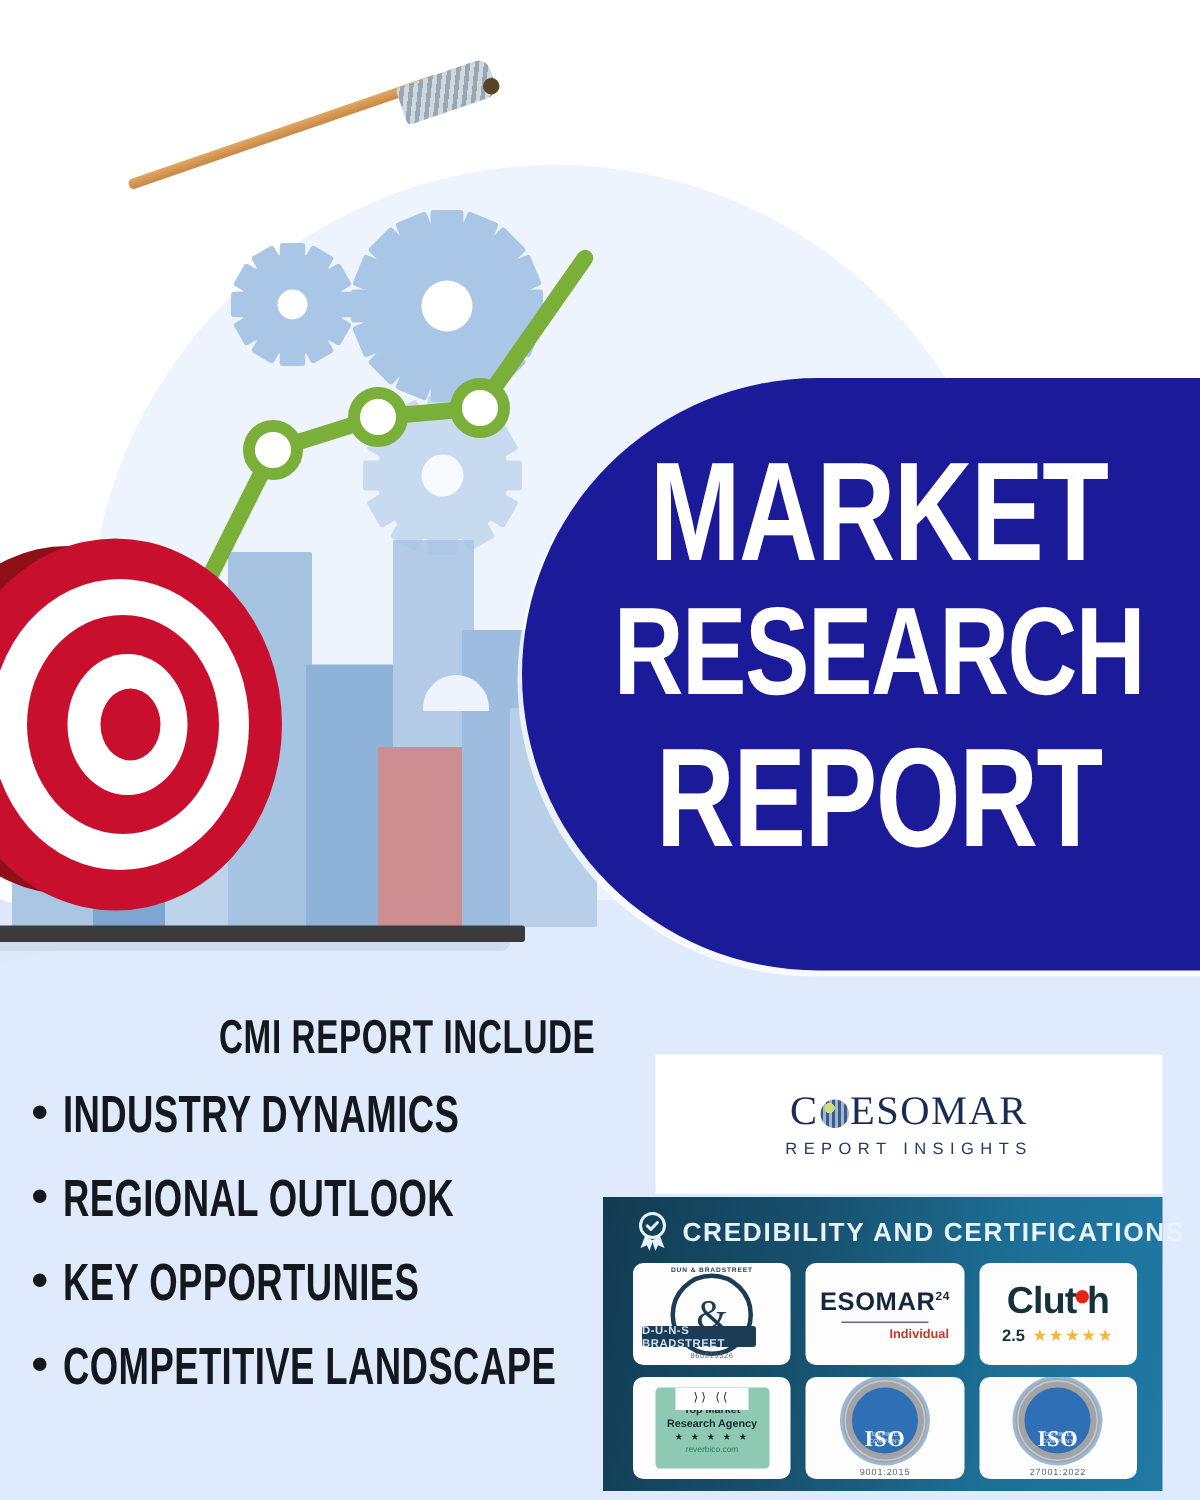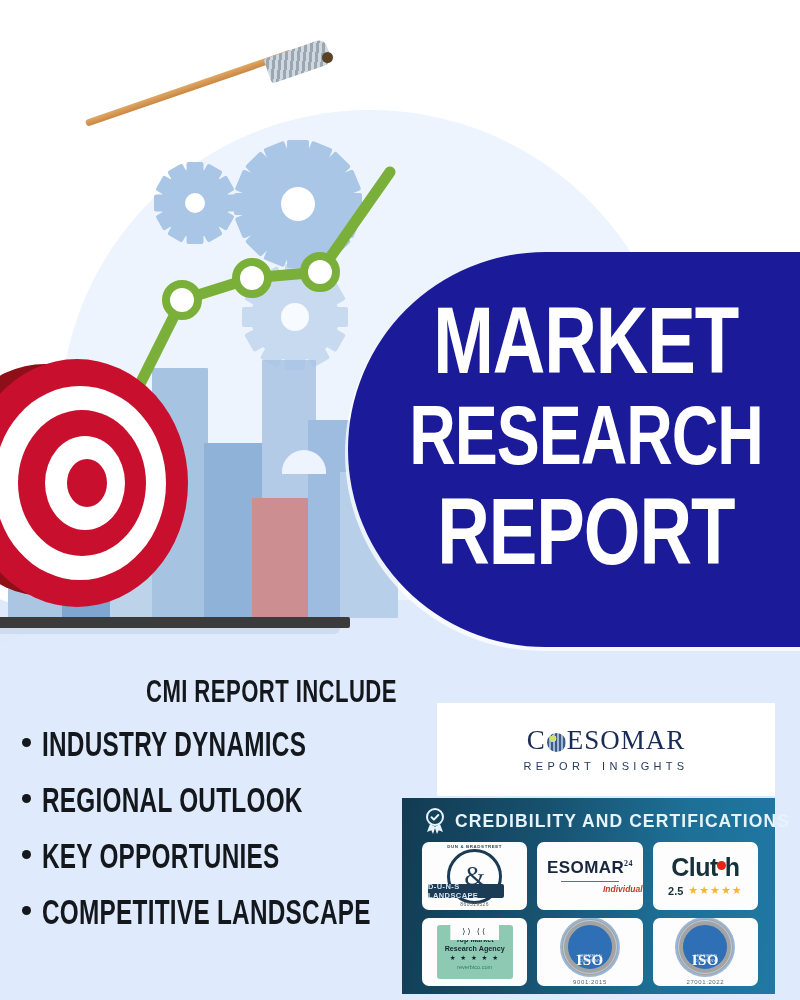--- a/index.html
+++ b/index.html
@@ -205,23 +205,23 @@
   }
   .duns-band{
     position:absolute;left:6px;bottom:12px;width:76px;height:14px;
     background:#1c3b54;border-radius:2px;display:flex;align-items:center;justify-content:center;
     color:#cfe2ef;font-size:7.5px;font-weight:bold;letter-spacing:.4px;
   }
   .duns-num{position:absolute;bottom:3px;left:0;width:100%;text-align:center;font-size:5px;color:#57636d;letter-spacing:.4px;}
 
   
   .eso-main{font-size:17px;font-weight:bold;color:#16263d;letter-spacing:.4px;font-family:"Liberation Sans",sans-serif;position:relative;}
-  .eso-sup{font-size:8px;vertical-align:super;font-family:Liberation Serif, serif;}
+  .eso-sup{font-size:8px;vertical-align:super;}
   .eso-rule{width:58px;height:1.5px;background:#8a5b78;margin:3px 0 2px 0;}
-  .eso-ind{font-size:8.5px;color:#c0392b;font-weight:bold;font-style:italic;align-self:flex-end;}
+  .eso-ind{font-size:8.5px;color:#c0392b;font-weight:bold;align-self:flex-end;margin-right:10px;}
 
   
   .clutch-word{font-size:25px;font-weight:bold;color:#17313a;letter-spacing:-.5px;line-height:1;font-family:"Liberation Sans",sans-serif;position:relative;}
   .clutch-dot{display:inline-block;width:9px;height:9px;border-radius:50%;background:#e62415;position:relative;top:-6px;margin:0 -1px;}
   .clutch-rate{display:flex;align-items:center;gap:5px;margin-top:4px;}
   .clutch-num{font-size:11px;font-weight:bold;color:#17313a;}
   .stars{color:#f5b731;font-size:11px;letter-spacing:1px;}
 
   
   .rev-box{
@@ -384,21 +384,21 @@
       <span class="cred-title">CREDIBILITY AND  CERTIFICATIONS</span>
     </div>
 
     <div class="badge-grid">
 
       <div class="badge">
         <div class="duns-arc-top">DUN &amp; BRADSTREET</div>
         <div class="duns-ring">
           <span class="duns-amp">&amp;</span>
         </div>
-        <div class="duns-band">D-U-N-S LANDSCAPE</div>
+        <div class="duns-band">D-U-N-S BRADSTREET</div>
         <div class="duns-num">860519526</div>
       </div>
 
       <div class="badge">
         <div class="eso-main">
           <span>ESOMAR</span><span class="eso-sup">24</span>
         </div>
         <div class="eso-rule"></div>
         <div class="eso-ind">Individual</div>
       </div>

